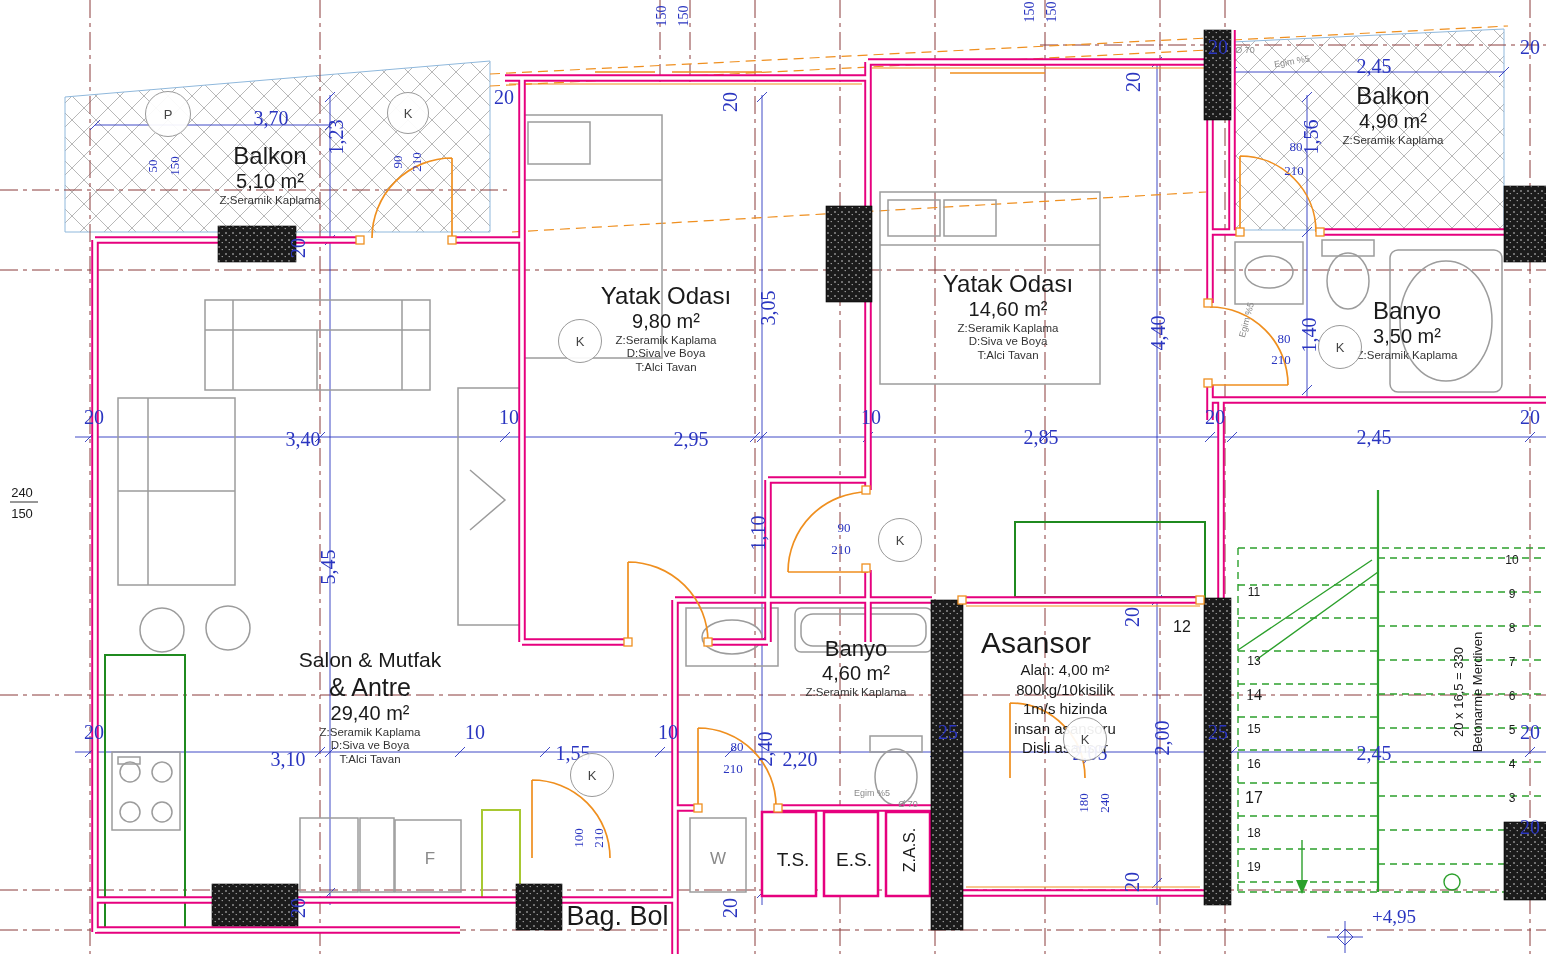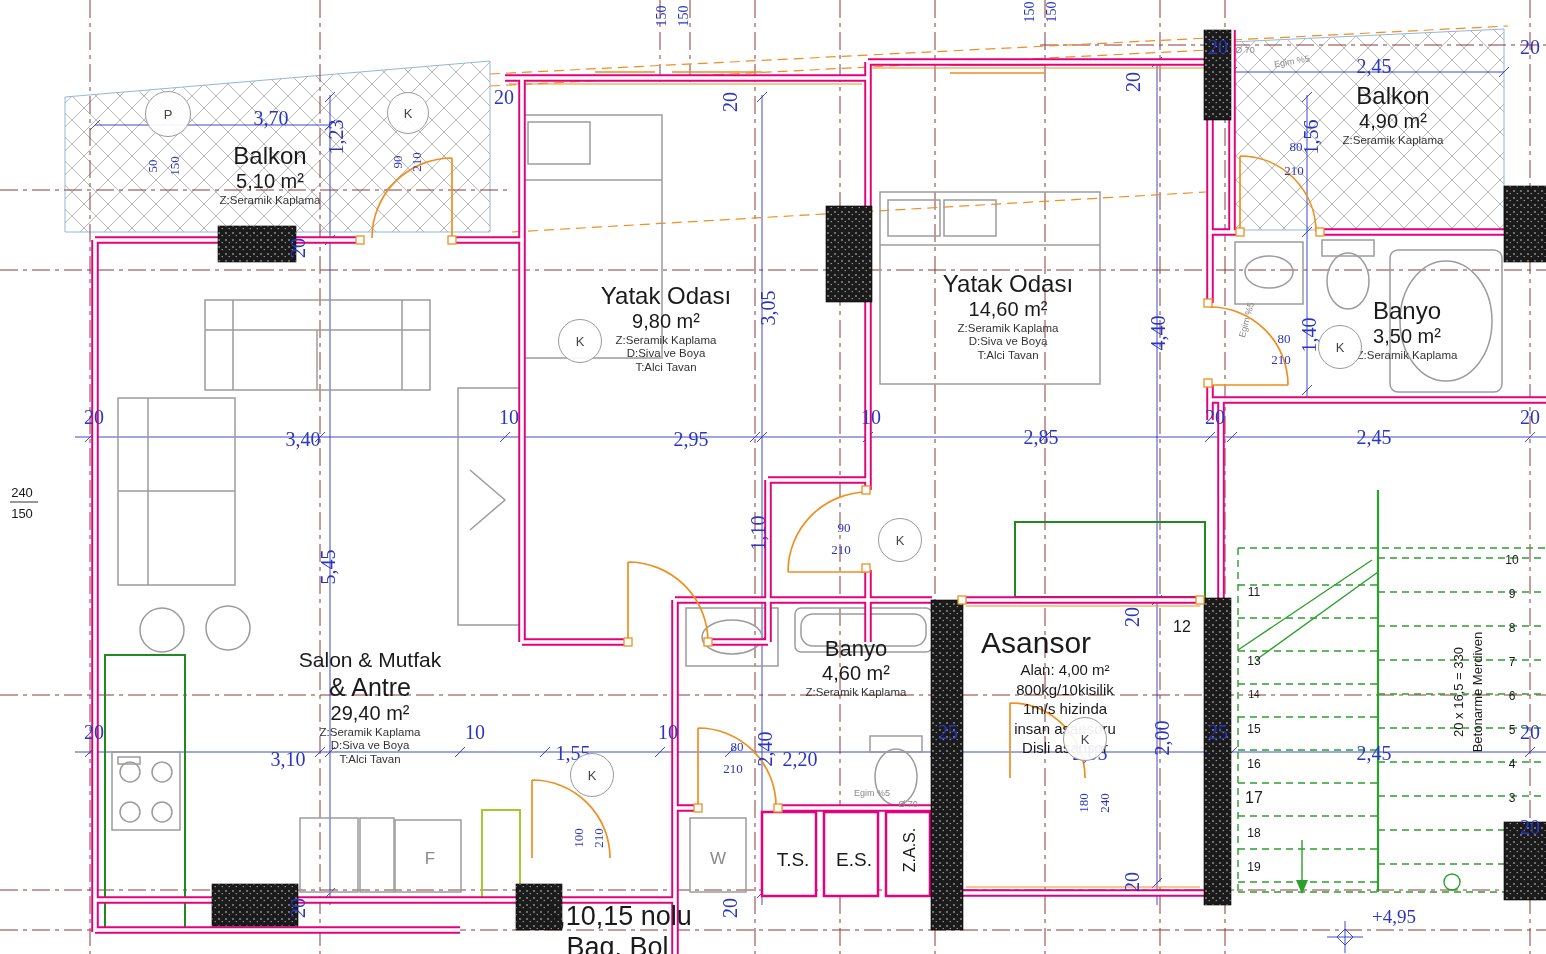--- a/index.html
+++ b/index.html
@@ -233,21 +233,20 @@
   <div class="room asansor" style="left:965px;top:625px;width:200px">
     <div class="rname">Asansor</div>
     <div class="aline">Alan: 4,00 m²</div>
     <div class="aline">800kg/10kisilik</div>
     <div class="aline">1m/s hizinda</div>
     <div class="aline">insan asansoru</div>
     <div class="aline">Disli asansor</div>
   </div>
 
   <div class="room" style="left:510px;top:901px;width:215px">
-    <div class="bigbottom">5,10,15 nolu</div>
     <div class="bigbottom">Bag. Bol</div>
   </div>
 
   <div id="ann-layer" class="labels">
         <span class="ann dim" style="left: 662px; top: 16px; font-size: 14px; transform: translate(-50%, -50%) rotate(-90deg);">150</span>
         <span class="ann dim" style="left: 684px; top: 16px; font-size: 14px; transform: translate(-50%, -50%) rotate(-90deg);">150</span>
         <span class="ann dim" style="left: 1030px; top: 12px; font-size: 14px; transform: translate(-50%, -50%) rotate(-90deg);">150</span>
         <span class="ann dim" style="left: 1052px; top: 12px; font-size: 14px; transform: translate(-50%, -50%) rotate(-90deg);">150</span>
         <span class="ann dim" style="left: 1218px; top: 47px; font-size: 20px; transform: translate(-50%, -50%) rotate(0deg);">20</span>
         <span class="ann dim" style="left: 1374px; top: 66px; font-size: 20px; transform: translate(-50%, -50%) rotate(0deg);">2,45</span>
@@ -328,21 +327,21 @@
         <span class="ann blk" style="left: 1512px; top: 662px; font-size: 12px; transform: translate(-50%, -50%) rotate(0deg);">7</span>
         <span class="ann blk" style="left: 1512px; top: 696px; font-size: 12px; transform: translate(-50%, -50%) rotate(0deg);">6</span>
         <span class="ann blk" style="left: 1512px; top: 730px; font-size: 12px; transform: translate(-50%, -50%) rotate(0deg);">5</span>
         <span class="ann blk" style="left: 1512px; top: 764px; font-size: 12px; transform: translate(-50%, -50%) rotate(0deg);">4</span>
         <span class="ann blk" style="left: 1512px; top: 798px; font-size: 12px; transform: translate(-50%, -50%) rotate(0deg);">3</span>
         <span class="ann blk" style="left: 1512px; top: 833px; font-size: 12px; transform: translate(-50%, -50%) rotate(0deg);">2</span>
         <span class="ann blk" style="left: 1512px; top: 867px; font-size: 12px; transform: translate(-50%, -50%) rotate(0deg);">1</span>
         <span class="ann blk" style="left: 1254px; top: 592px; font-size: 12px; transform: translate(-50%, -50%) rotate(0deg);">11</span>
         <span class="ann blk" style="left: 1182px; top: 627px; font-size: 16px; transform: translate(-50%, -50%) rotate(0deg);">12</span>
         <span class="ann blk" style="left: 1254px; top: 661px; font-size: 12px; transform: translate(-50%, -50%) rotate(0deg);">13</span>
-        <span class="ann blk" style="left: 1254px; top: 695px; font-size: 10px; transform: translate(-50%, -50%) rotate(0deg);">14</span>
+        <span class="ann blk" style="left: 1254px; top: 695px; font-size: 16px; transform: translate(-50%, -50%) rotate(0deg); font-family: Liberation Serif, serif;">14</span>
         <span class="ann blk" style="left: 1254px; top: 729px; font-size: 12px; transform: translate(-50%, -50%) rotate(0deg);">15</span>
         <span class="ann blk" style="left: 1254px; top: 764px; font-size: 12px; transform: translate(-50%, -50%) rotate(0deg);">16</span>
         <span class="ann blk" style="left: 1254px; top: 798px; font-size: 16px; transform: translate(-50%, -50%) rotate(0deg);">17</span>
         <span class="ann blk" style="left: 1254px; top: 833px; font-size: 12px; transform: translate(-50%, -50%) rotate(0deg); text-align: center;">18</span>
         <span class="ann blk" style="left: 1254px; top: 867px; font-size: 12px; transform: translate(-50%, -50%) rotate(0deg);">19</span>
         <span class="circle-label" style="left: 168px; top: 114px; width: 44px; height: 44px;">P</span>
         <span class="circle-label" style="left: 408px; top: 113px; width: 40px; height: 40px;">K</span>
         <span class="circle-label" style="left: 580px; top: 341px; width: 42px; height: 42px;">K</span>
         <span class="circle-label" style="left: 900px; top: 540px; width: 42px; height: 42px;">K</span>
         <span class="circle-label" style="left: 1340px; top: 347px; width: 42px; height: 42px;">K</span>

